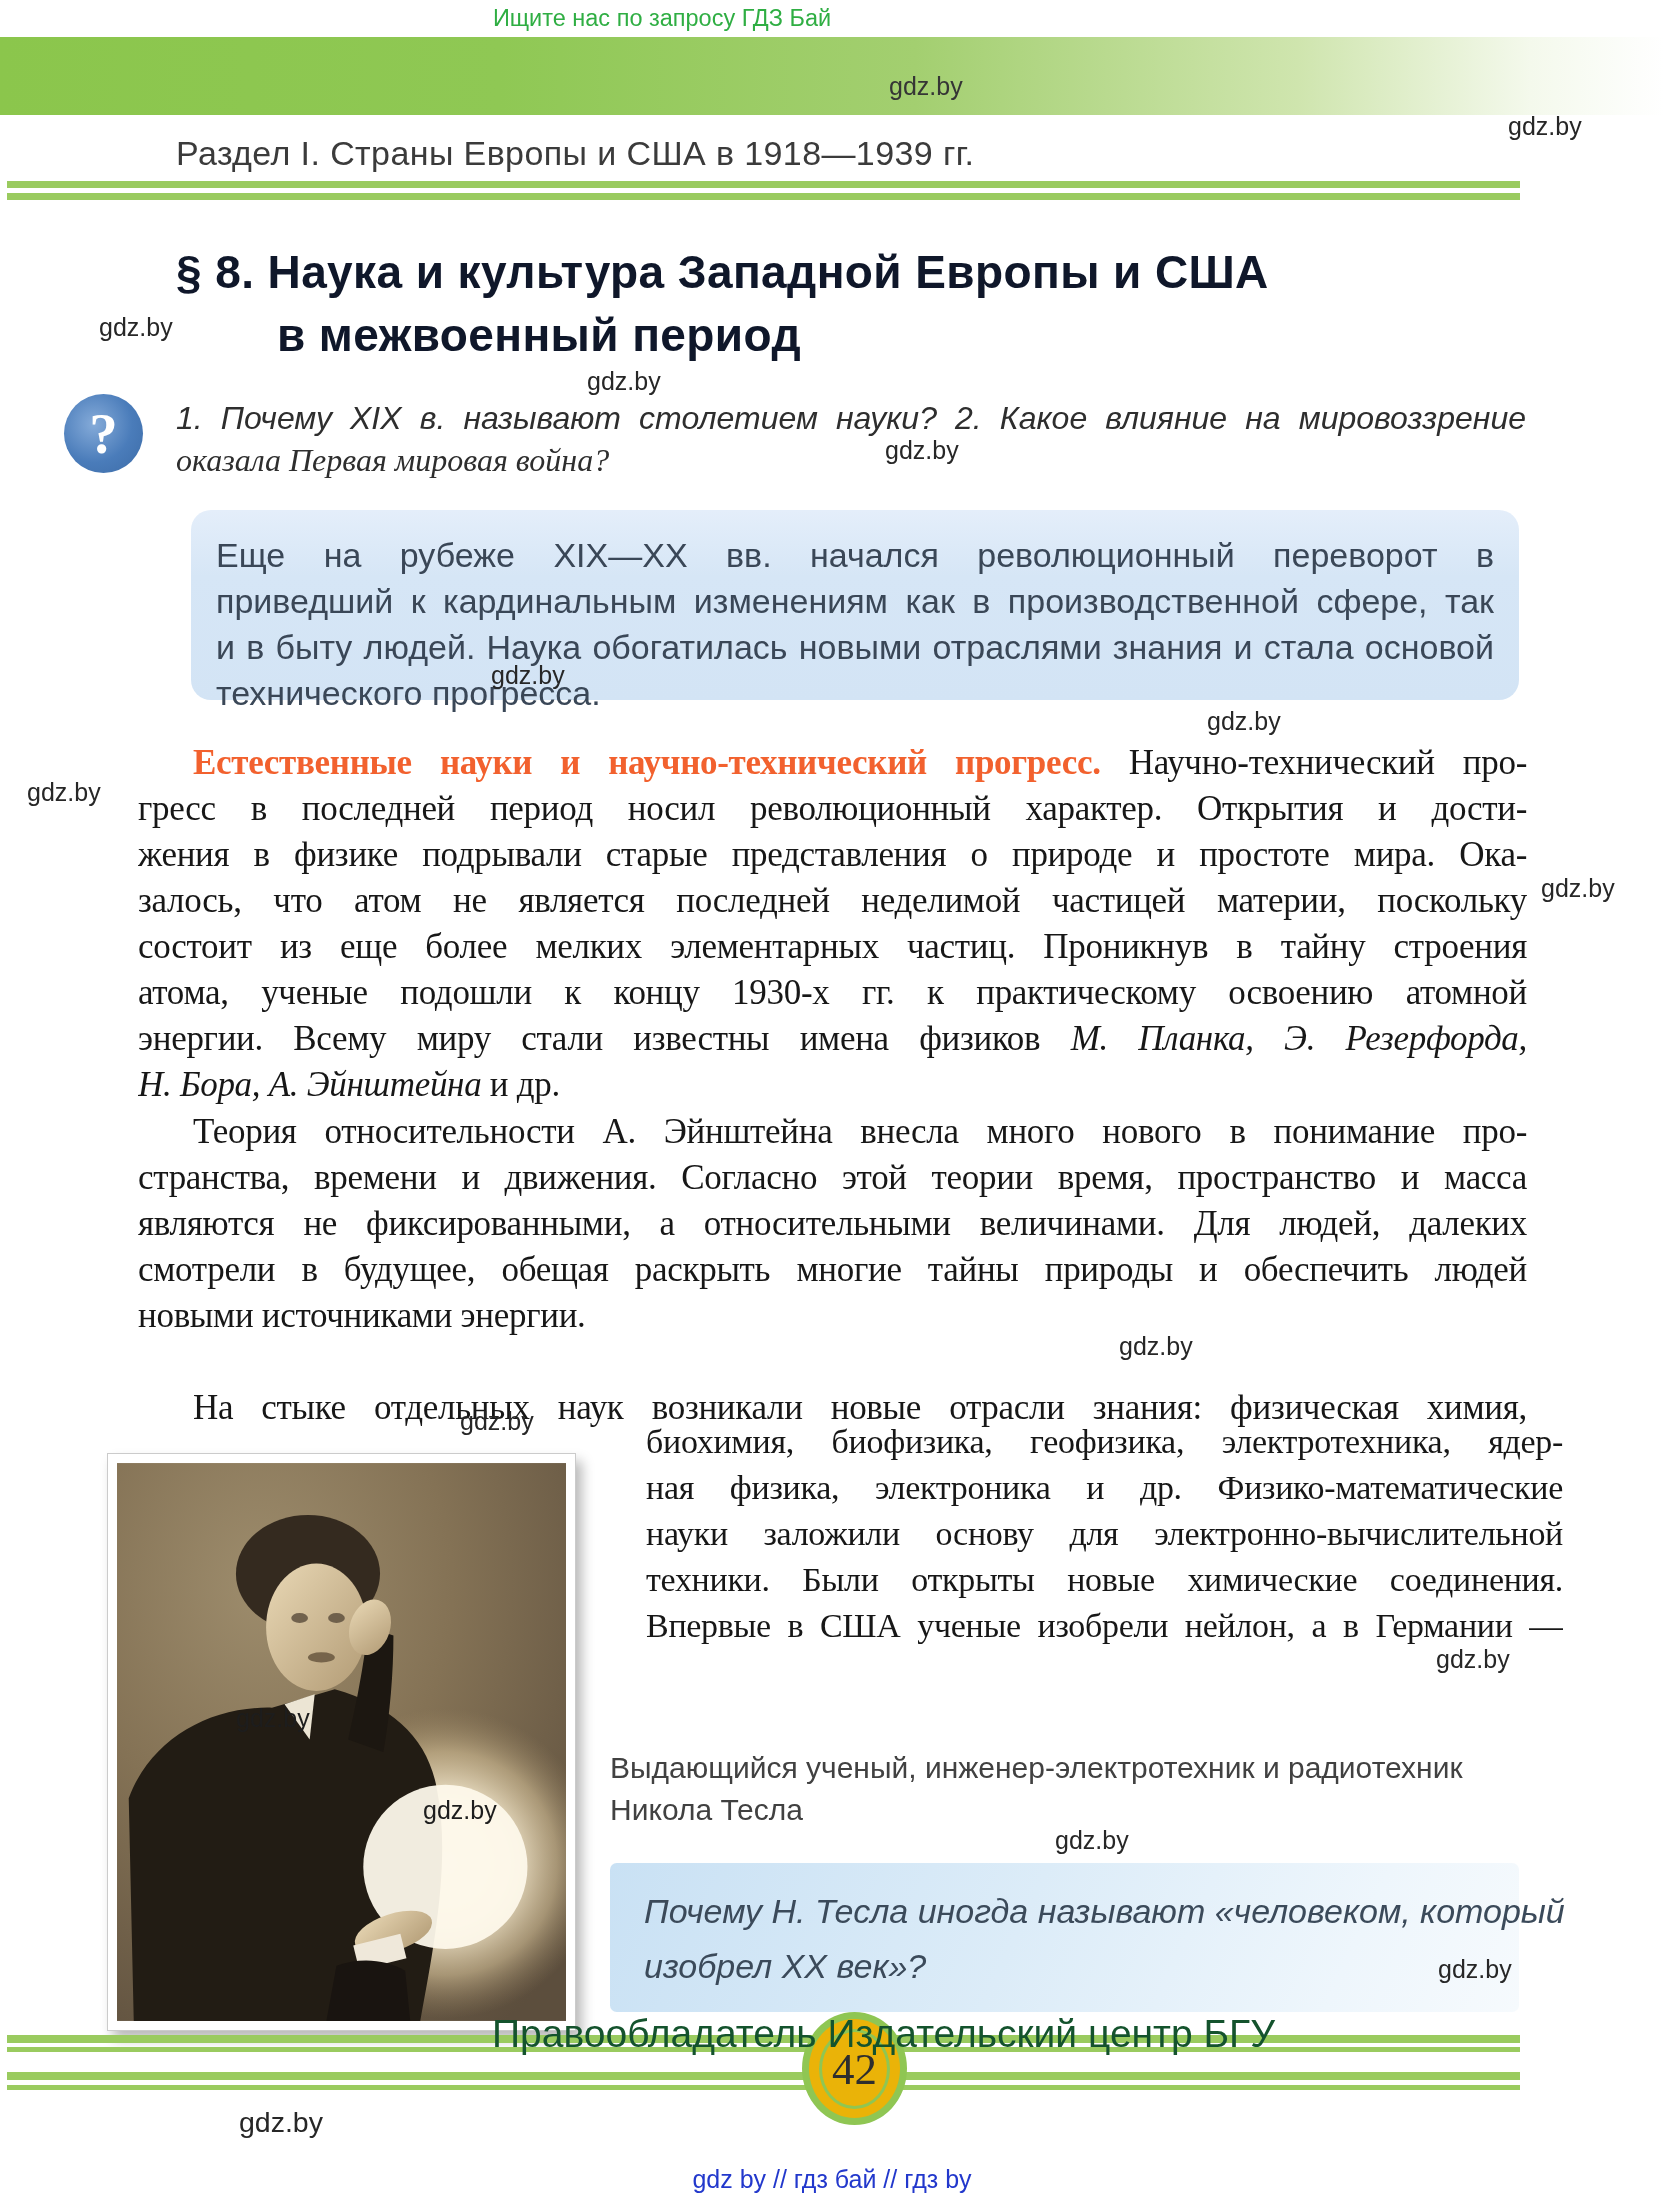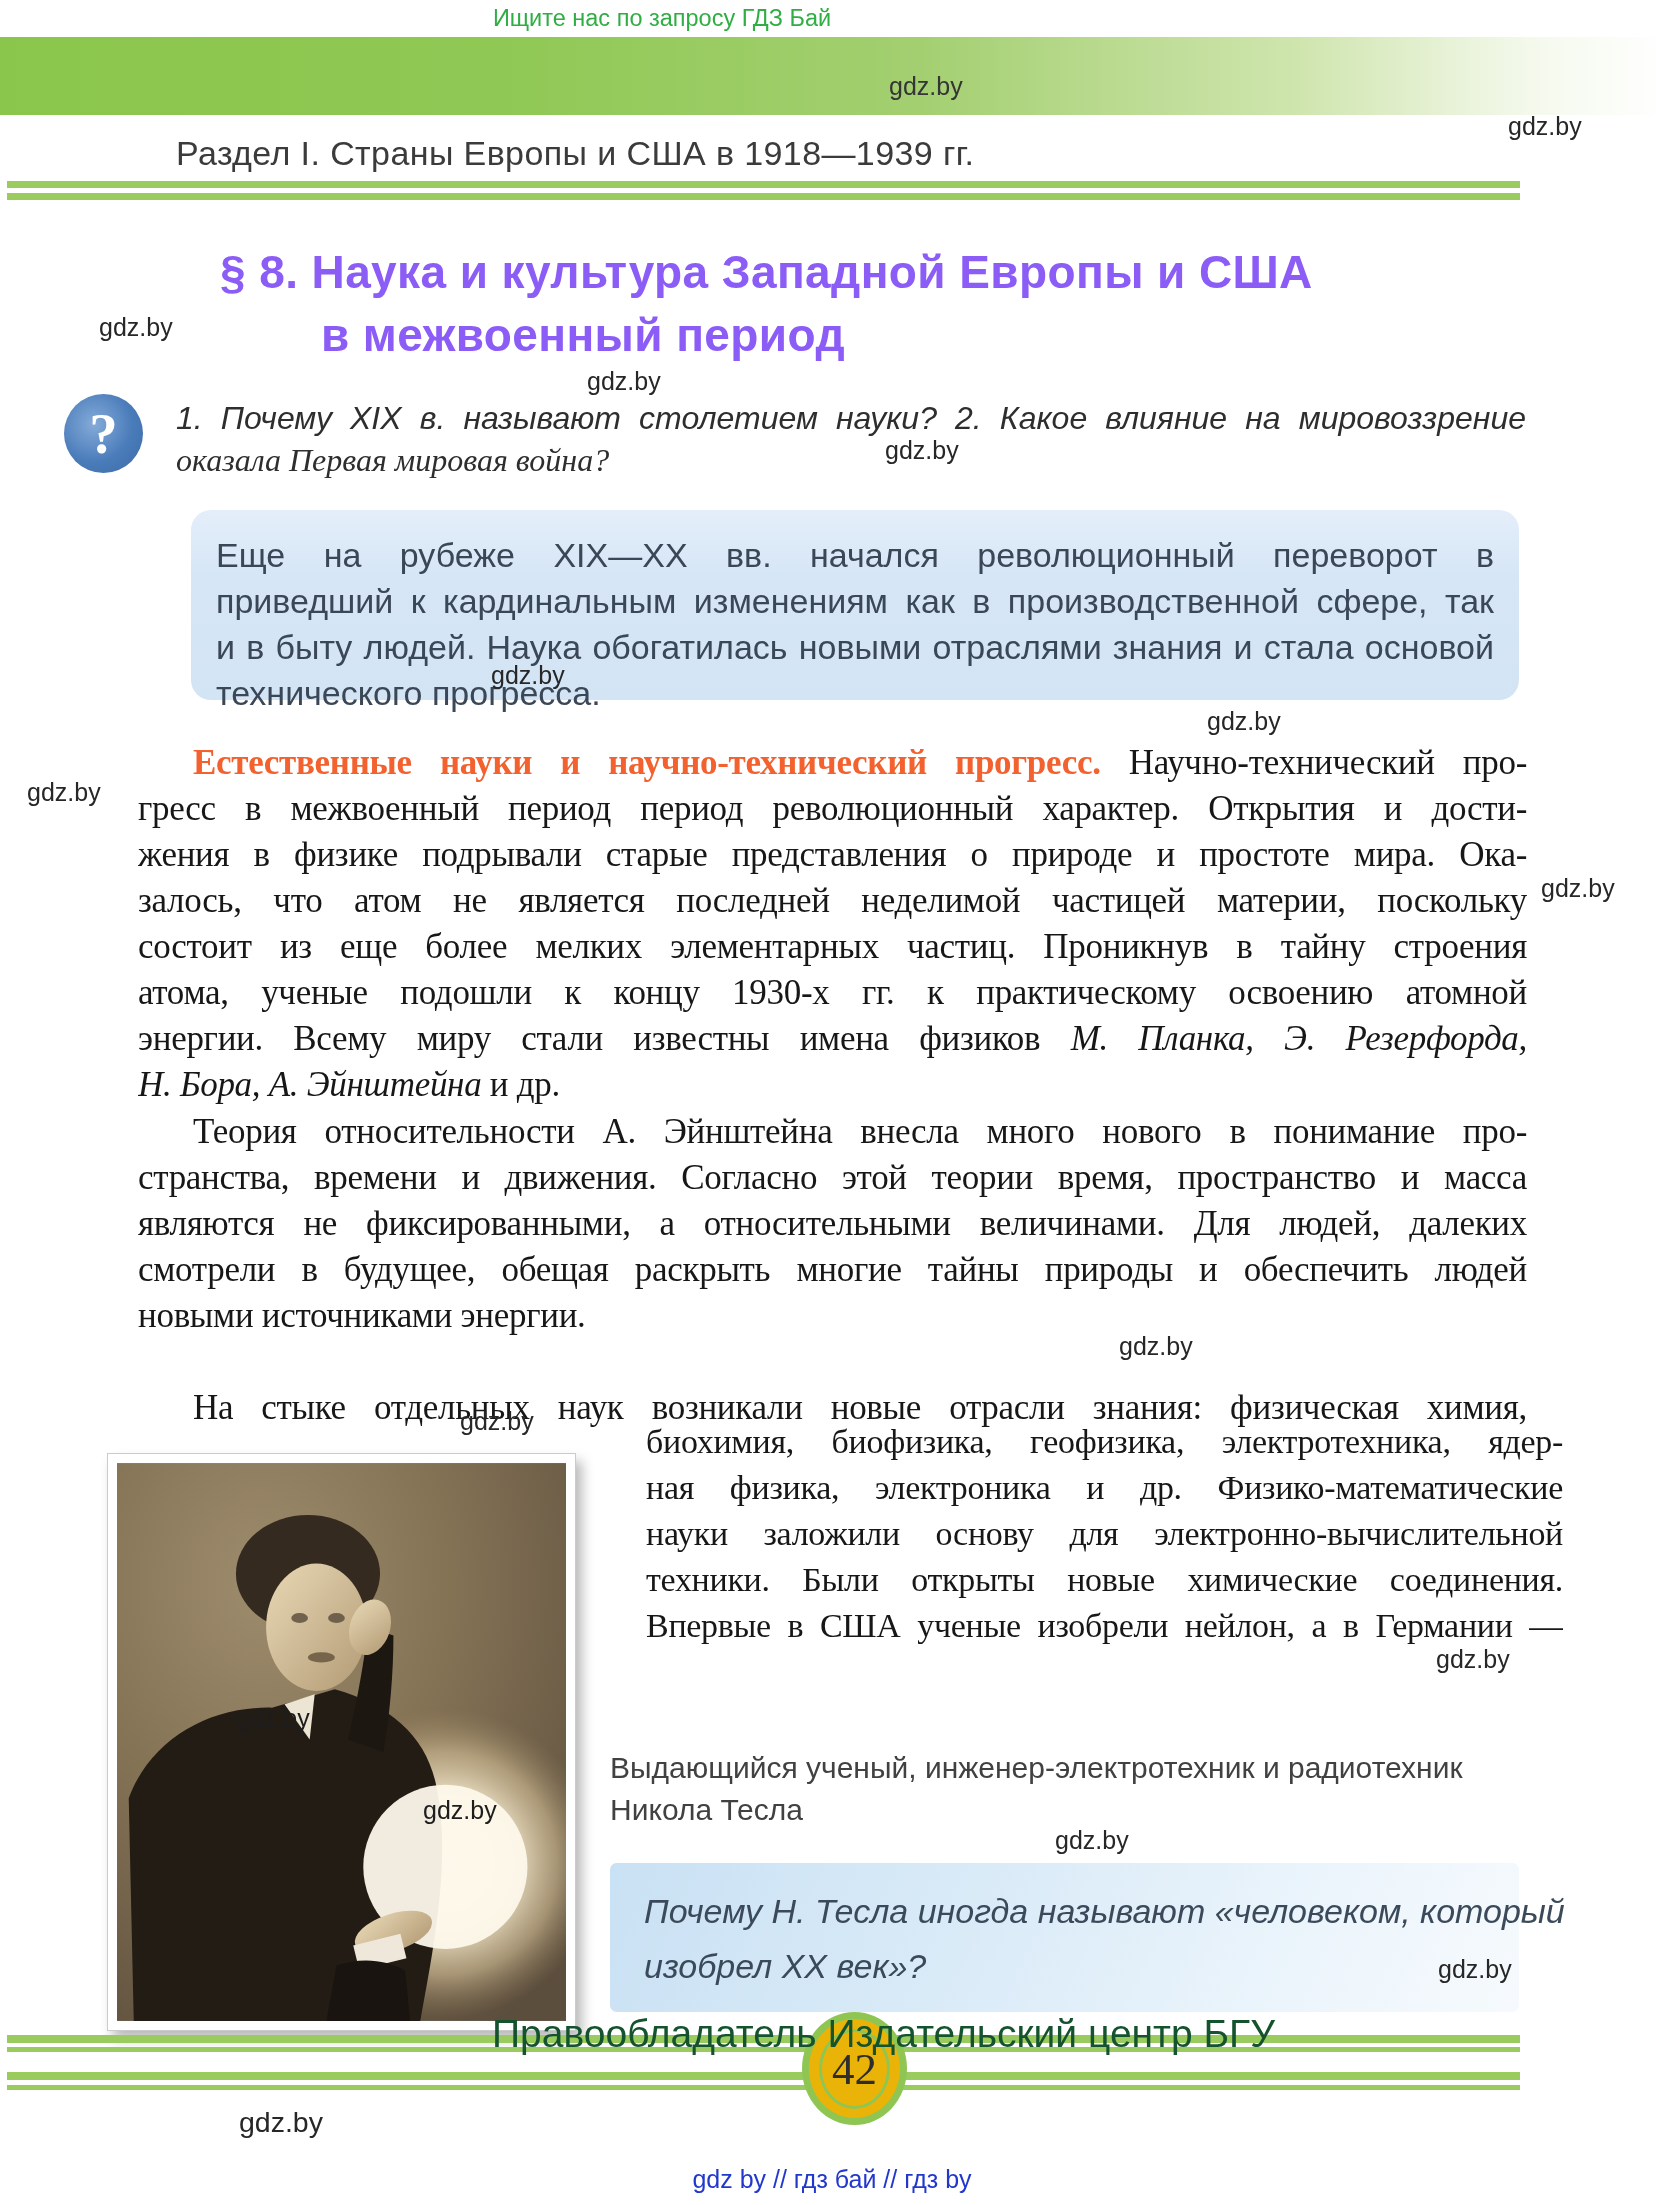--- a/index.html
+++ b/index.html
@@ -9,21 +9,21 @@
   
   .promo{top:5px;left:402px;width:520px;text-align:center;font-size:23.5px;color:#2fae43;}
   .greenbar{top:37px;left:0;width:1664px;height:78px;
      background:linear-gradient(90deg,#8bc64c 0%,#8fc854 30%,#a3cf70 55%,#cfe5ae 78%,#f4f9ec 92%,#ffffff 100%);}
   .bar-wm{top:72px;left:889px;font-size:25px;color:#353535;}
   .wm{position:absolute;font-size:25px;color:#272727;font-family:"Liberation Sans",sans-serif;}
   .section-head{top:134px;left:176px;font-size:34px;color:#3b3b3b;letter-spacing:0.4px;}
   .rule{position:absolute;left:6.7px;width:1513px;background:#9acb5f;}
   .r1{top:181px;height:6.7px;} .r2{top:193px;height:6.7px;}
   
-  .title{font-weight:bold;color:#8b5cf6;font-size:46px;letter-spacing:0.4px;margin-left:44px;}
+  .title{font-weight:bold;color:#0f172a;font-size:46px;letter-spacing:0.4px;}
   .title1{top:245px;left:176px;} .title2{top:308px;left:277px;}
   
   .qicon{top:394px;left:64px;width:79px;height:79px;border-radius:50%;
      background:radial-gradient(circle at 38% 38%, #85abd9 0%, #4a7cba 55%, #3c6ba6 100%);
      display:flex;align-items:center;justify-content:center;}
   .qicon span{color:#ffffff;font-family:"Liberation Serif",serif;font-weight:bold;font-size:57px;line-height:79px;}
   .qline{font-style:italic;font-size:32px;color:#2e2e2e;}
   .q1{top:400px;left:176px;width:1350px;text-align:justify;text-align-last:justify;height:42px;overflow:hidden;}
   .q2{top:442px;left:176px;white-space:nowrap;font-family:Liberation Serif, serif;}
   
@@ -99,21 +99,21 @@
     <div class="ln">Еще на рубеже XIX—XX вв. начался революционный переворот в естествознании,</div>
     <div class="ln">приведший к кардинальным изменениям как в производственной сфере, так</div>
     <div class="ln">и в быту людей. Наука обогатилась новыми отраслями знания и стала основой для</div>
     <div class="ln short">технического прогресса.</div>
   </div>
   <div class="wm" style="top:661px;left:491px;">gdz.by</div>
   <div class="wm" style="top:707px;left:1207px;">gdz.by</div>
 
   <div class="para p1 bodyline">
     <div class="ln indent"><span class="lead-run">Естественные науки и научно-технический прогресс.</span><span> Научно-технический про-</span></div>
-    <div class="ln">гресс в межвоенный период период революционный характер. Открытия и дости-</div>
+    <div class="ln">гресс в последней период носил революционный характер. Открытия и дости-</div>
     <div class="ln">жения в физике подрывали старые представления о природе и простоте мира. Ока-</div>
     <div class="ln">залось, что атом не является последней неделимой частицей материи, поскольку</div>
     <div class="ln">состоит из еще более мелких элементарных частиц. Проникнув в тайну строения</div>
     <div class="ln">атома, ученые подошли к концу 1930-х гг. к практическому освоению атомной</div>
     <div class="ln"><span>энергии. Всему миру стали известны имена физиков </span><span class="it">М. Планка, Э. Резерфорда,</span></div>
     <div class="ln short"><span class="it">Н. Бора, А. Эйнштейна</span><span> и др.</span></div>
   </div>
   <div class="wm" style="top:778px;left:27px;">gdz.by</div>
   <div class="wm" style="top:874px;left:1541px;">gdz.by</div>
 

